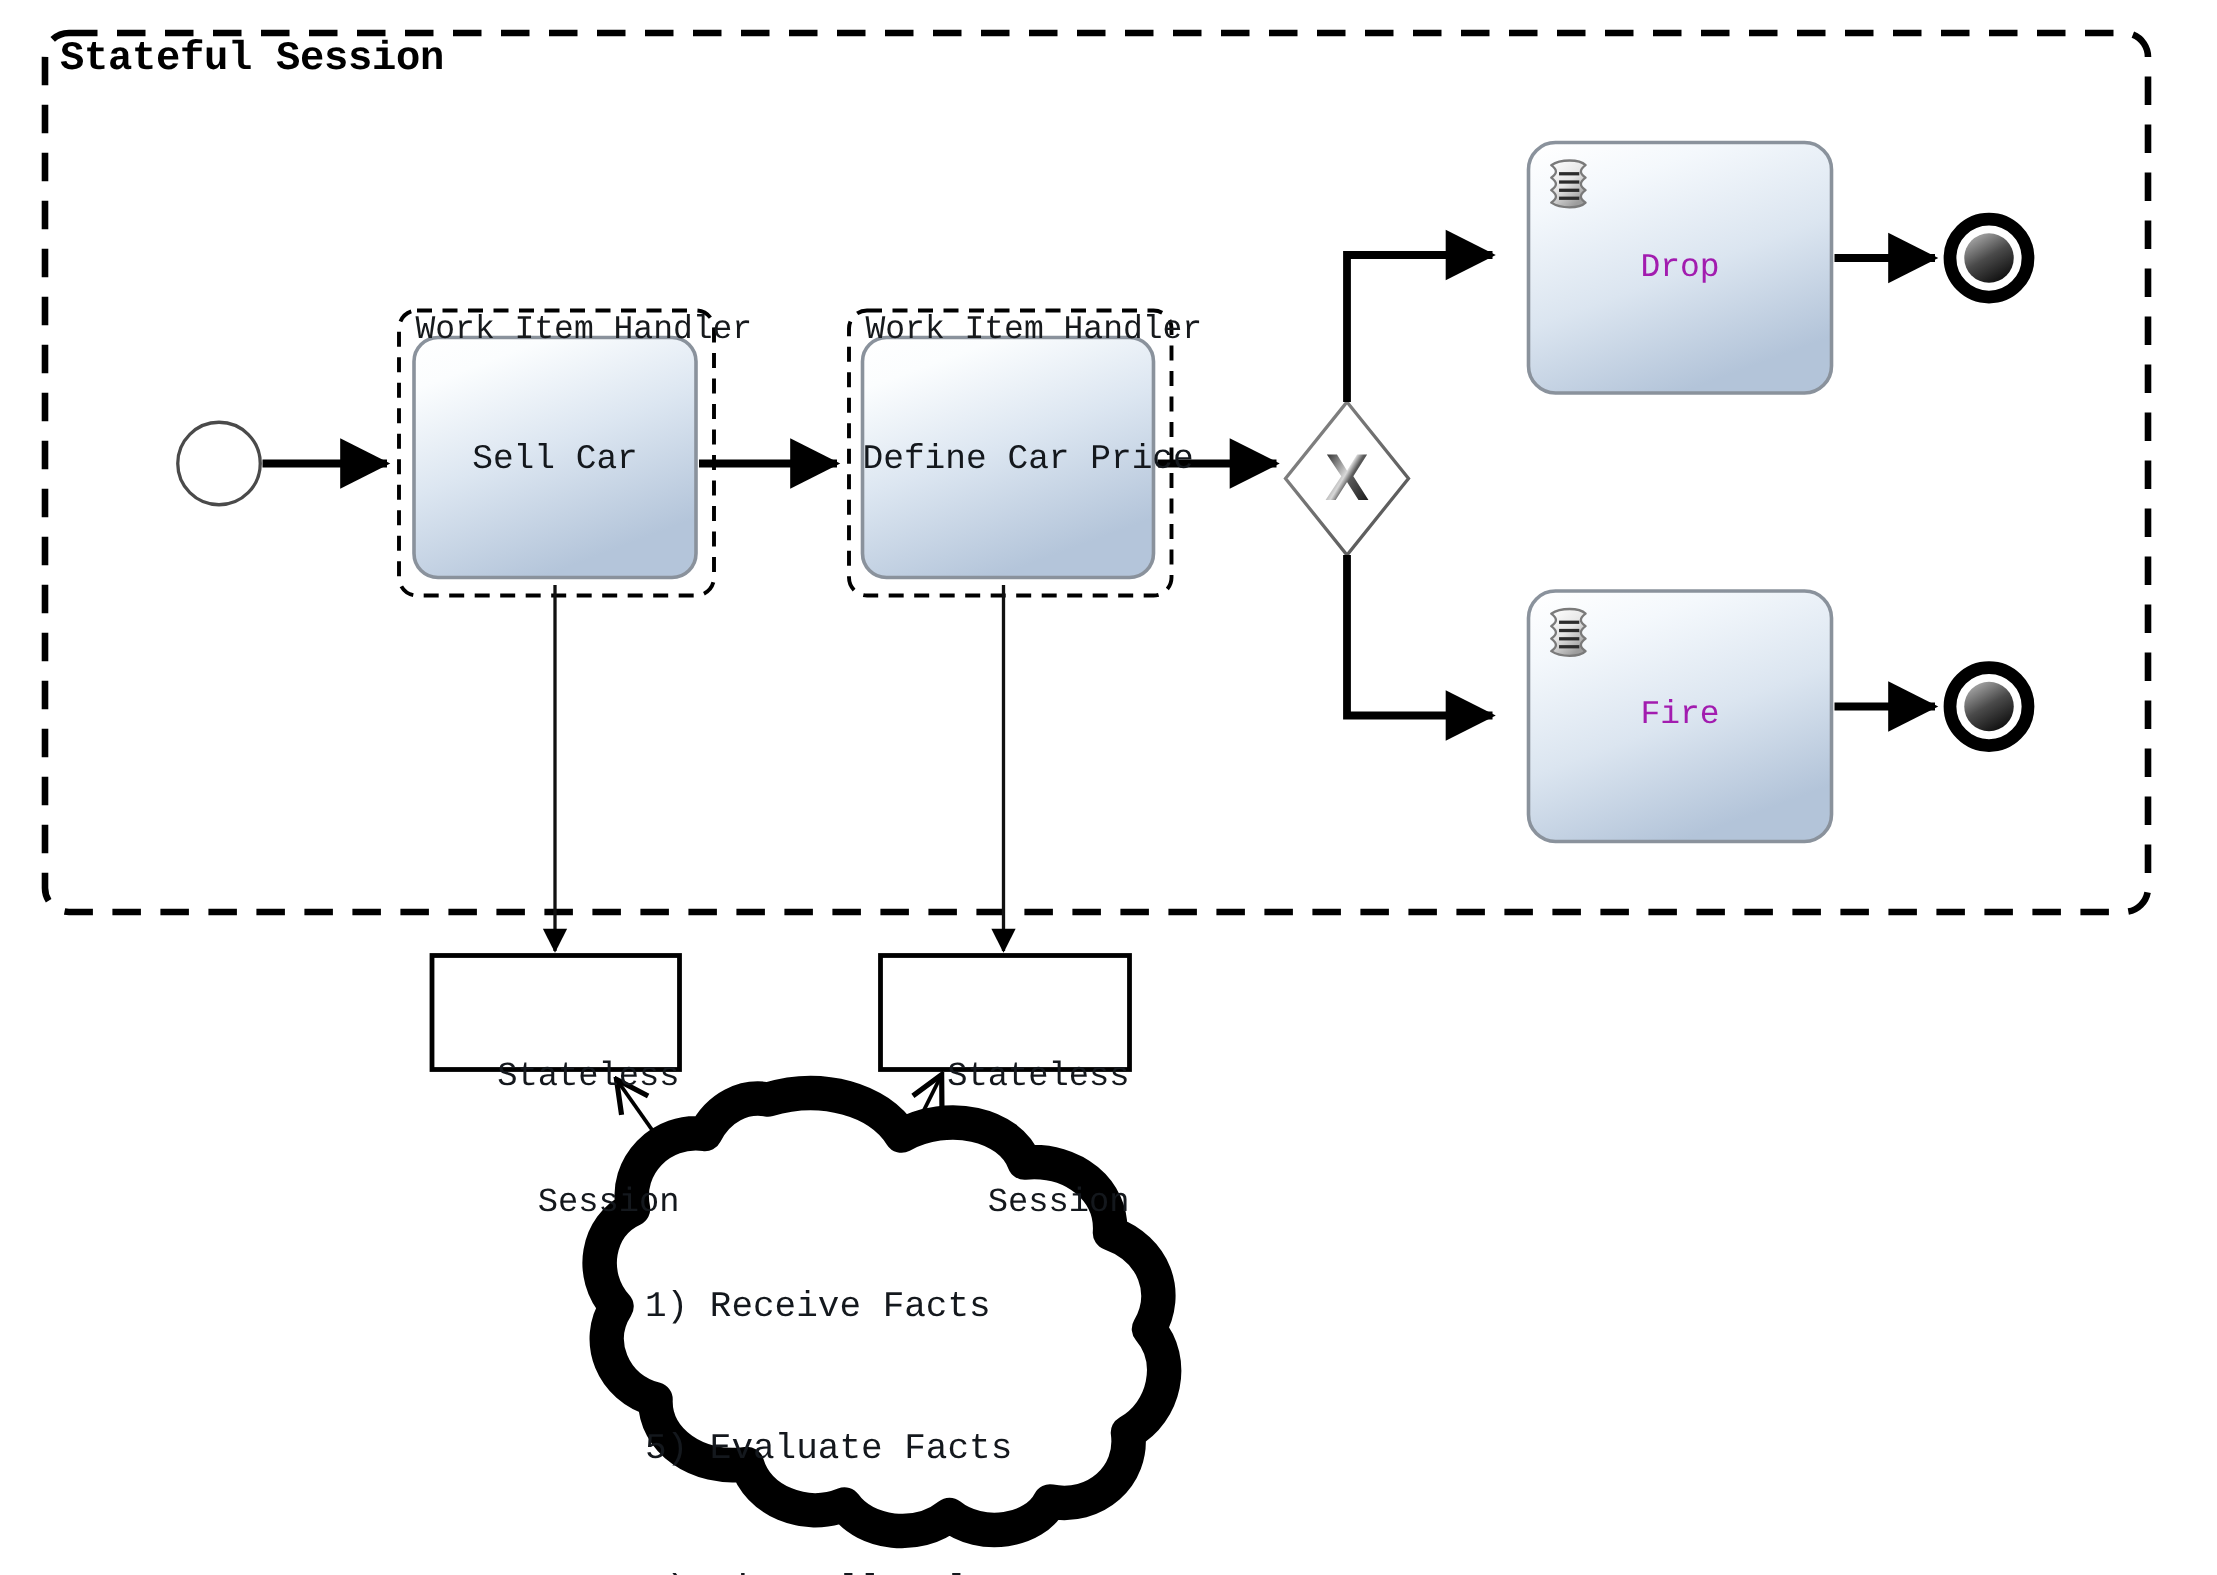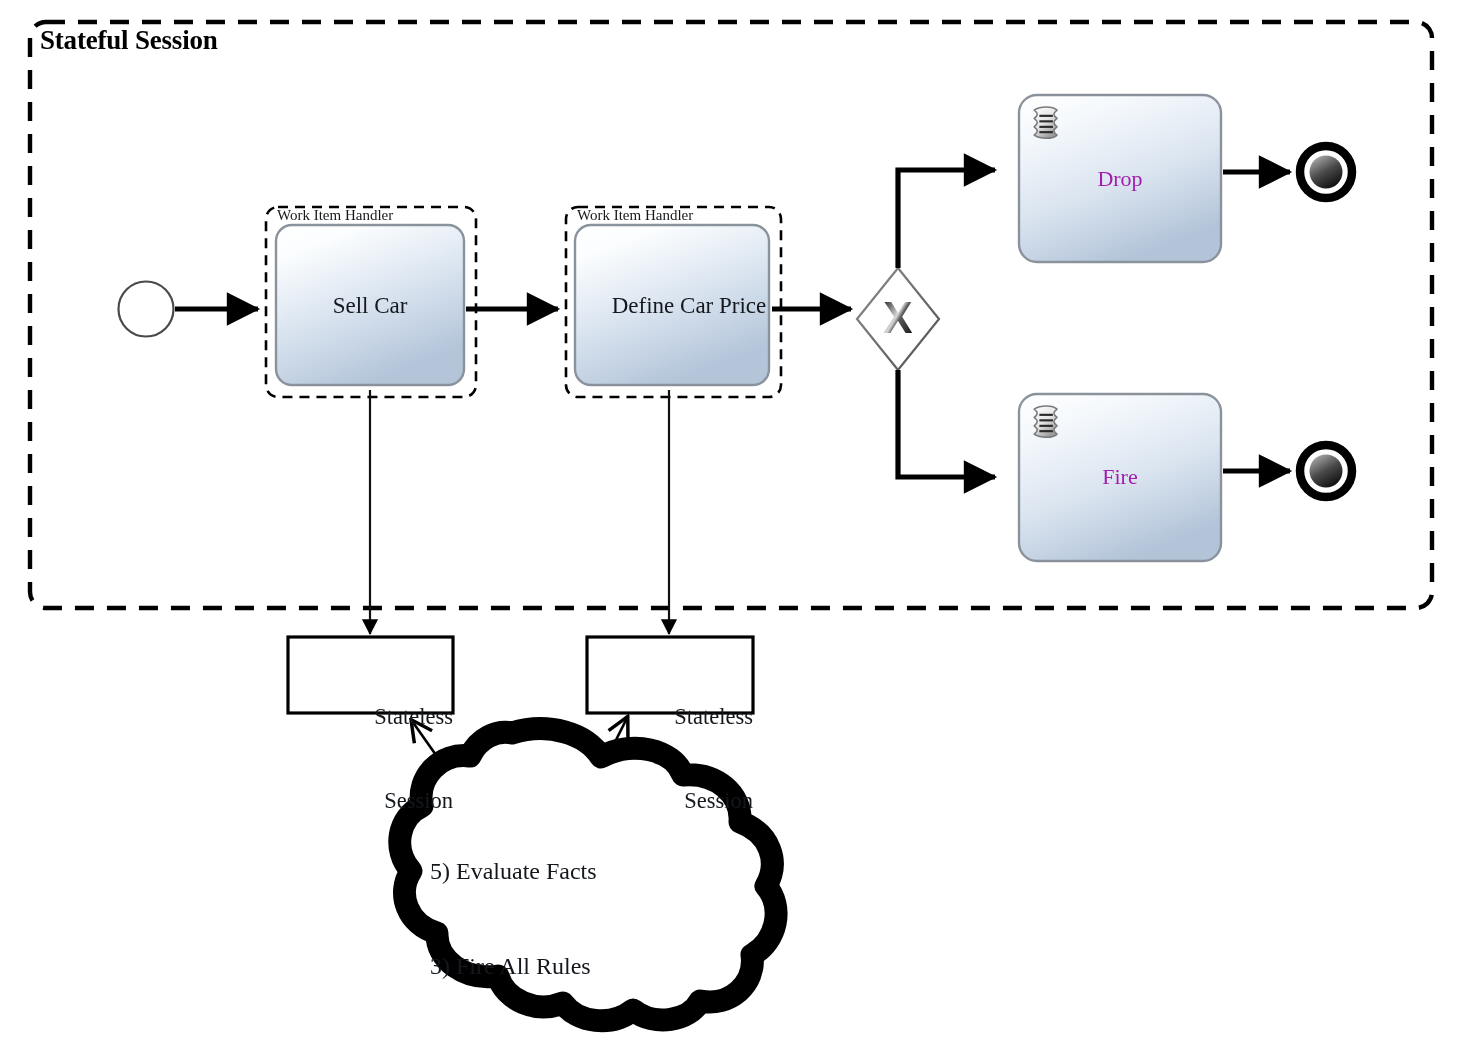--- a/index.html
+++ b/index.html
@@ -22,33 +22,33 @@
   }
   svg#diagram {
     position: absolute;
     left: 0; top: 0;
     width: 1478px;
     height: 1050px;
     display: block;
   }
   .lbl {
     position: absolute;
-    font-family: Liberation Serif, serif;
+    font-family: Liberation Mono, monospace;
     color: #111418;
     white-space: pre;
     pointer-events: none;
   }
   .pool-title {
     font-size: 27px;
     font-weight: bold;
     letter-spacing: -0.2px;
     color: #000000;
   }
   .wih-label {
-    font-size: 15px;
+    font-size: 22px;
     color: #16191c;
   }
   .task-label {
     font-size: 23px;
     color: #14181d;
     text-align: center;
   }
   .script-label {
     font-size: 22px;
     color: #a21caf;
@@ -252,36 +252,37 @@
   </svg>
 
   <div class="lbl pool-title" style="left:40px; top:25px;">Stateful Session</div>
 
   <div class="lbl wih-label" style="left:277px; top:207px;">Work Item Handler</div>
 
   <div class="lbl task-label" style="left:276px; top:293px; width:188px;">Sell Car</div>
 
   <div class="lbl wih-label" style="left:577px; top:207px;">Work Item Handler</div>
 
-  <div class="lbl task-label" style="left:575px; top:293px; width:194px;margin-left:17px;">Define Car Price</div>
+  <div class="lbl task-label" style="left:575px; top:293px; width:194px;">Define Car Price</div>
 
   <div class="lbl script-label" style="left:1046px; top:166px; width:148px;">Drop</div>
 
   <div class="lbl script-label" style="left:1046px; top:464px; width:148px;">Fire</div>
 
   <div class="lbl box-label" style="left:288px; top:647px; width:165px;">
     <div>Stateless</div>
     <div>Session</div>
   </div>
 
   <div class="lbl box-label" style="left:587px; top:647px; width:166px;">
     <div>Stateless</div>
     <div>Session</div>
   </div>
 
   <div class="lbl cloud-list" style="left:430px; top:793px; width:260px;">
+    <div>1) Receive Facts</div>
     <div>5) Evaluate Facts</div>
     <div>3) Fire All Rules</div>
     
     
   </div>
 
 </div>
 
 </body></html>

